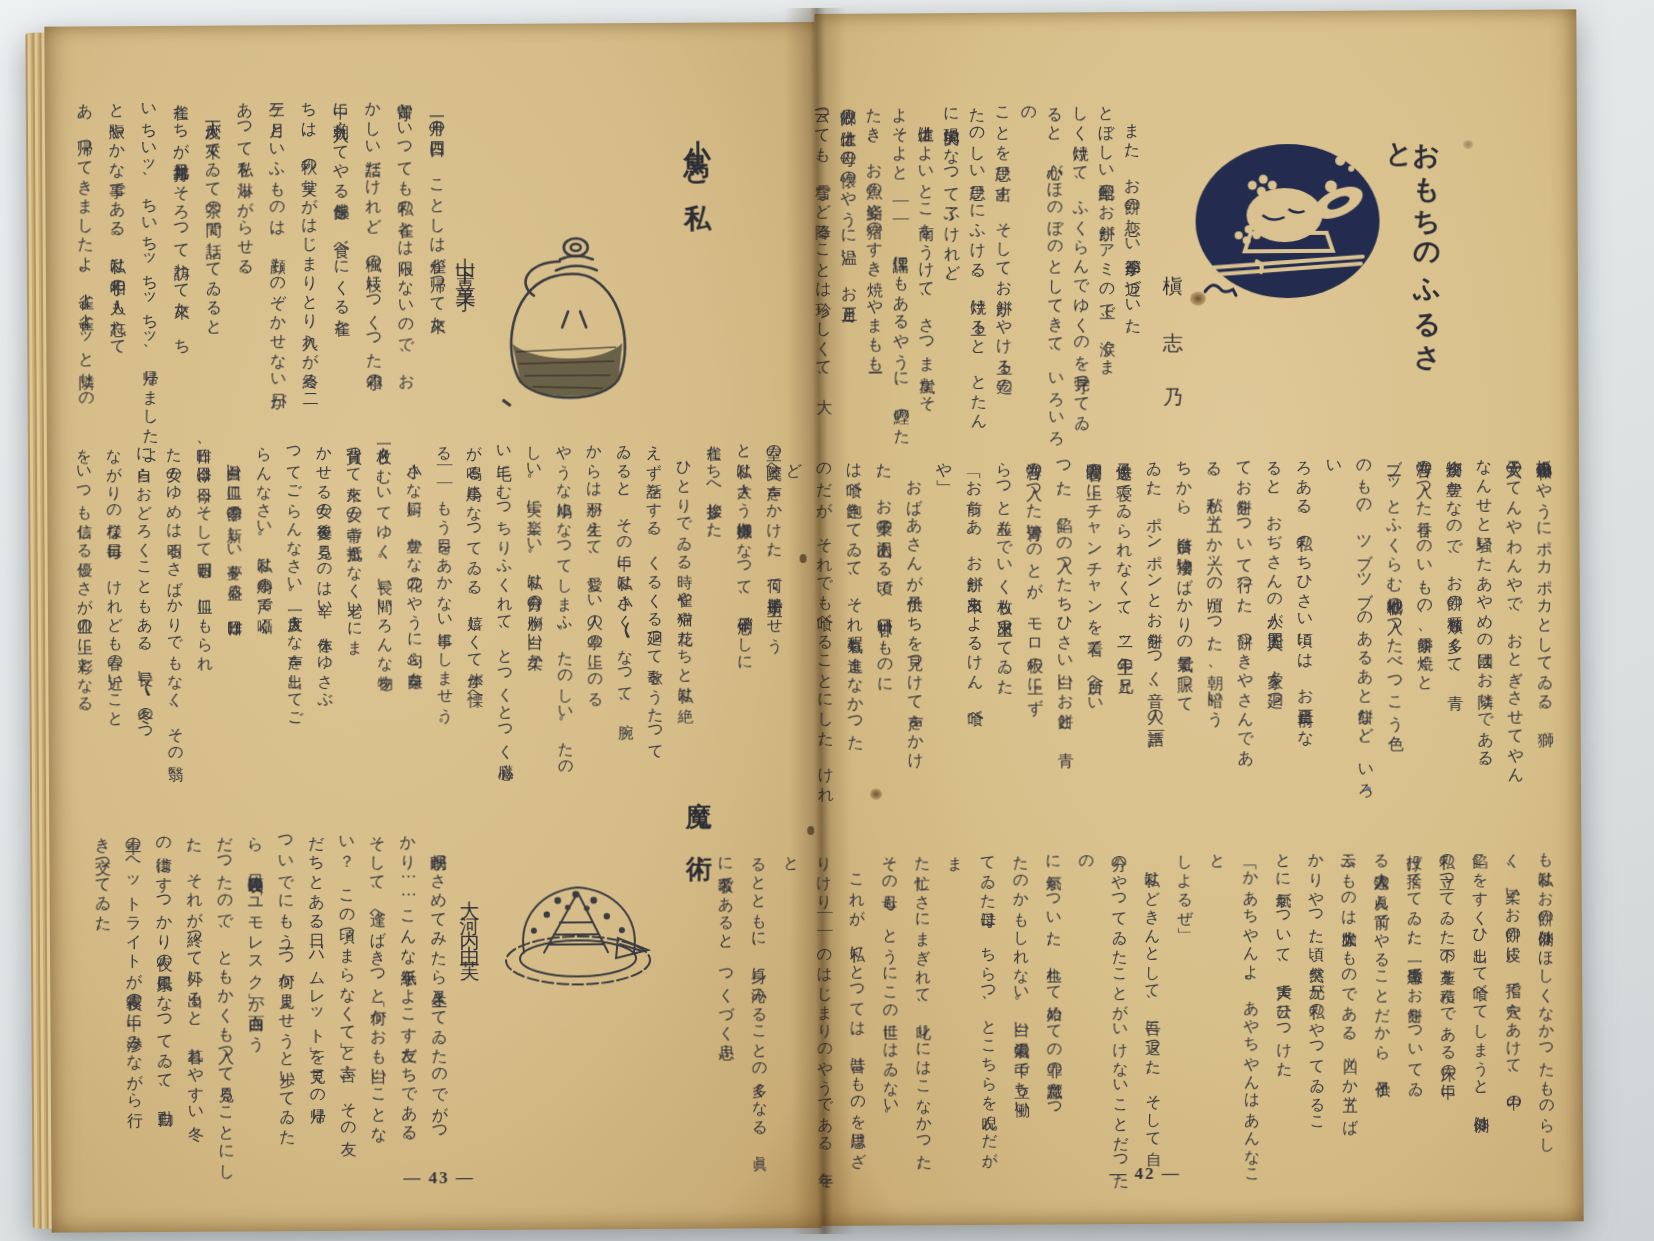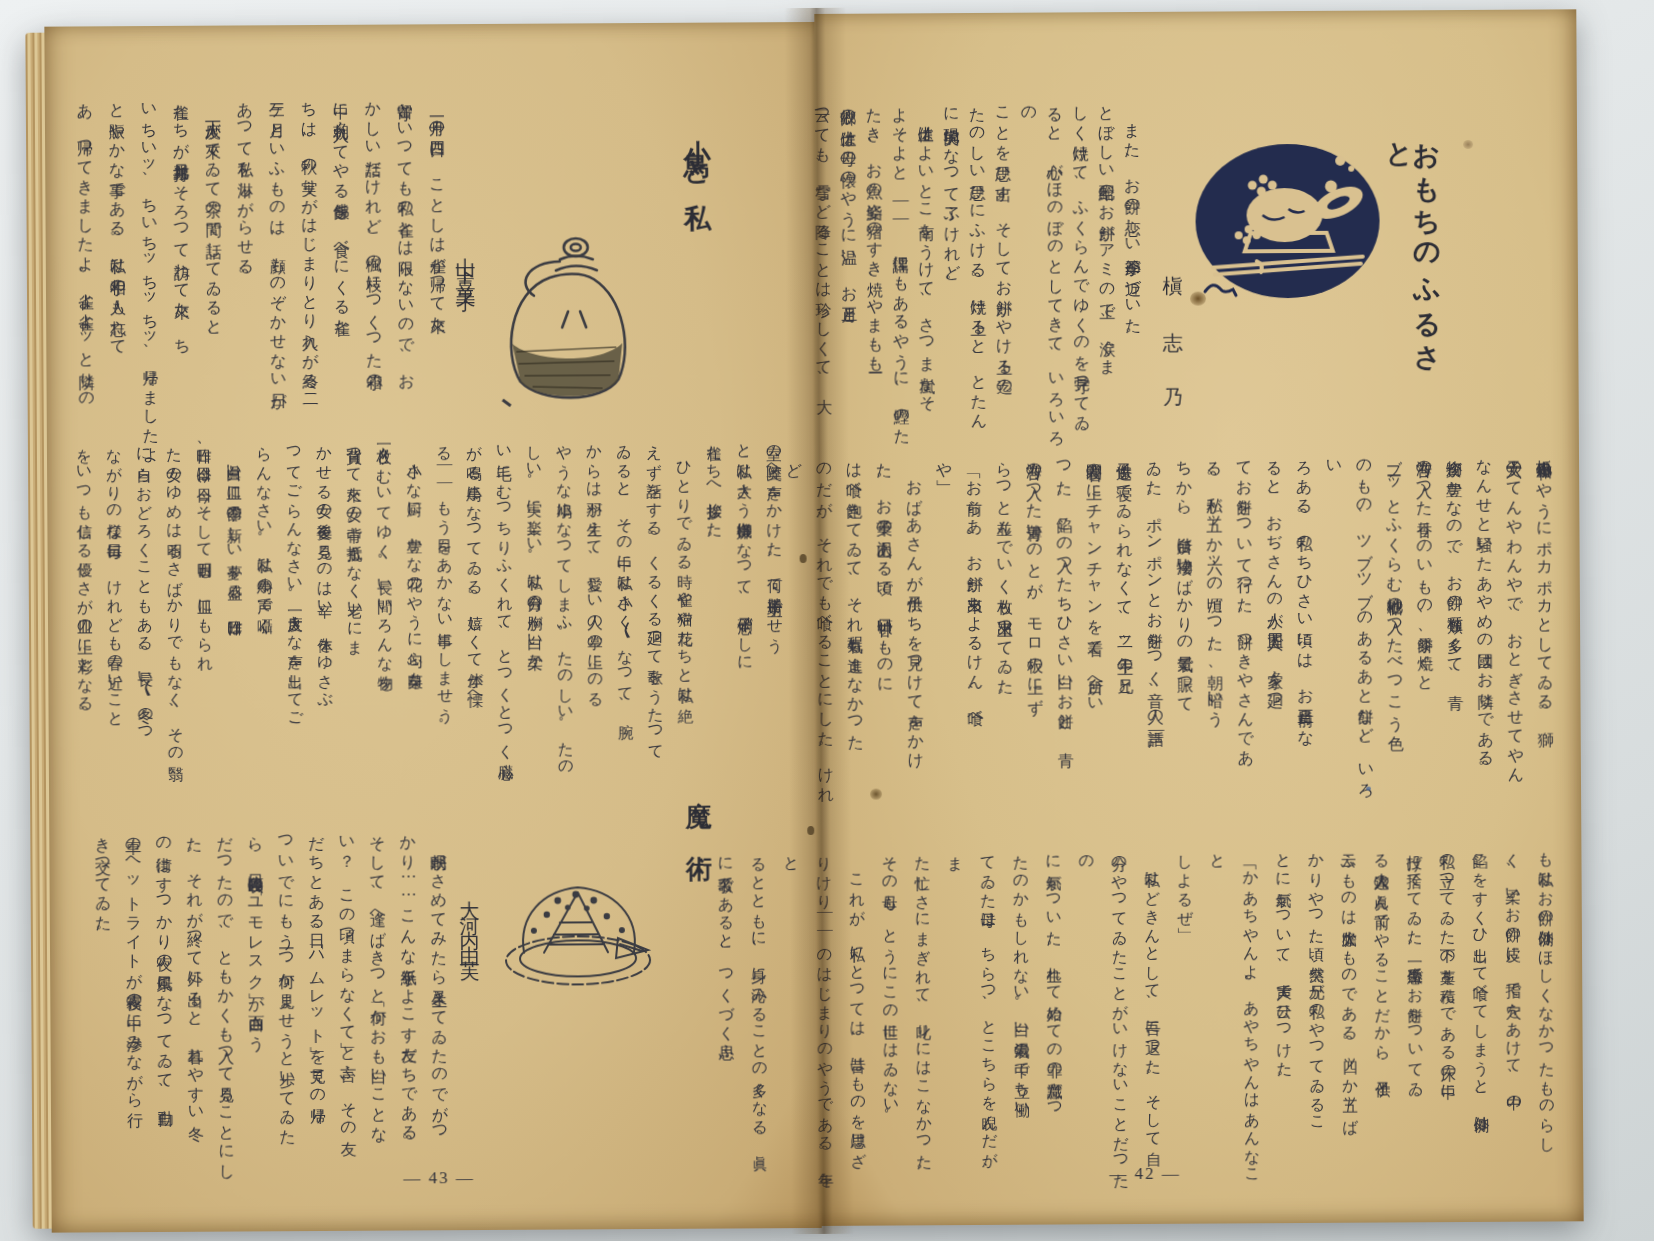--- a/index.html
+++ b/index.html
@@ -48,20 +48,21 @@
     writing-mode:vertical-rl;text-orientation:upright;
     font-size:16px;letter-spacing:1px;line-height:1;
     color:#34353d;
   }
   .vtext .tcol{line-height:var(--pitch,28px);}
   .a-title{font-size:27px;font-weight:bold;color:#2c2d35;}
   .a-author{font-size:20px;color:#2f3038;}
   .pagenum{
     position:absolute;font-size:17px;letter-spacing:2px;color:#33343c;
     font-family:"Liberation Serif","DejaVu Serif",serif;
+    font-weight:bold;
   }
   .stain{position:absolute;border-radius:50%;pointer-events:none;}
   .sew-dot{position:absolute;width:7px;height:9px;border-radius:50%;background:#4a3a22;opacity:.75;}
   svg{display:block;}
 </style>
 </head>
 <body>
 
 <div class="stage">
   <div class="spread">

